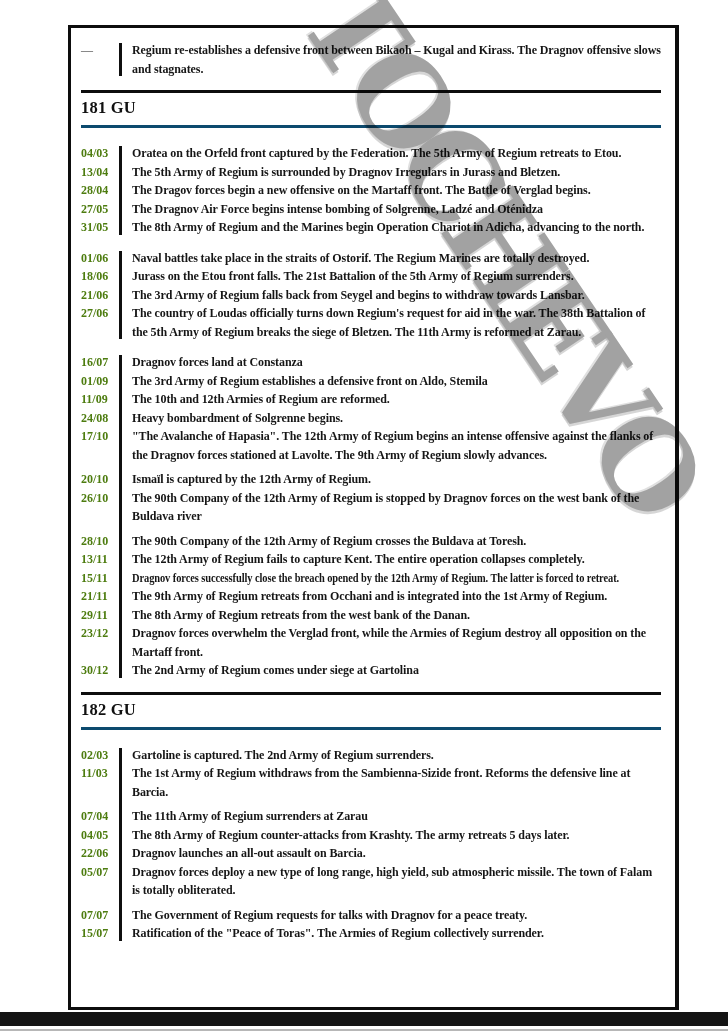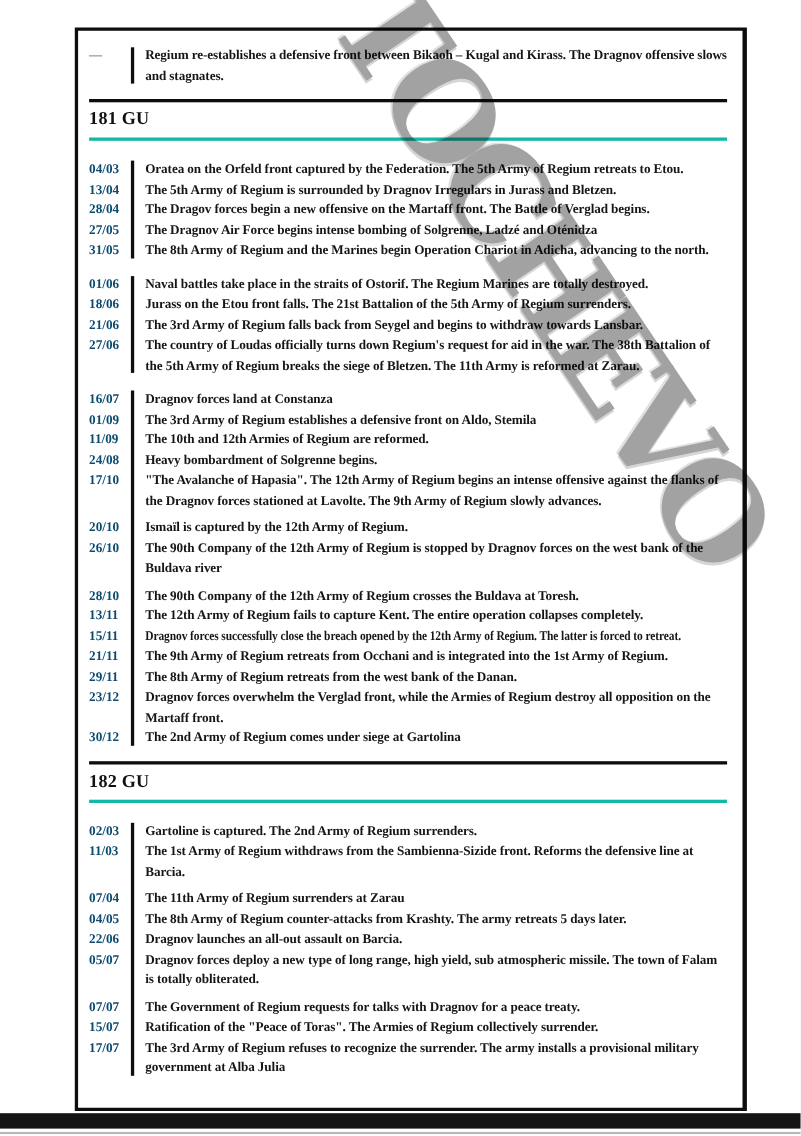--- a/index.html
+++ b/index.html
@@ -7,36 +7,36 @@
     position:relative;width:728px;height:1033px;background:#ffffff;
     overflow:hidden;font-family:"Liberation Serif",serif;color:#151515;
   }
   .frame{
     position:absolute;left:68px;top:25px;width:611px;height:985px;
     box-sizing:border-box;border:3px solid #0d0d0d;border-right-width:4px;
     padding:13px 14px 0 10px;
   }
   .intro-block{position:relative;margin-bottom:8px;}
   .section-header{
-    border-top:3px solid #0d0d0d;border-bottom:3px solid #14b8a6;
+    border-top:3px solid #0d0d0d;border-bottom:3px solid #0c4a6e;
     padding:5px 0 7px;margin:12px 0 16px 0;
   }
   .section-header h2{
     margin:0;font-size:16.5px;font-weight:700;letter-spacing:.2px;color:#111;
   }
   .sh-first{margin-top:8px;}
   .cluster{position:relative;margin-bottom:12px;}
   .cluster-bar{
     position:absolute;left:38px;top:2px;bottom:2px;width:3px;background:#0f0f0f;
   }
   .entry{display:flex;align-items:flex-start;}
   .entry.gap{margin-top:6px;}
   .date{
     flex:0 0 38px;width:38px;font-size:12px;font-weight:700;
-    line-height:18.5px;color:#0c4a6e;white-space:nowrap;
+    line-height:18.5px;color:#4d7c0f;white-space:nowrap;
   }
   .date.dash{color:#4a4a4a;font-weight:400;}
   .text{
     margin-left:13px;font-size:12px;font-weight:700;line-height:18.5px;
     color:#161616;width:534px;letter-spacing:-0.1px;
   }
   .text .cond{
     display:inline-block;white-space:nowrap;transform:scaleX(0.87);
     transform-origin:0 50%;
   }
@@ -198,24 +198,20 @@
             <div class="text">Dragnov forces deploy a new type of long range, high yield, sub atmospheric missile. The town of Falam is totally obliterated.</div>
           </div>
           <div class="entry gap">
             <div class="date">07/07</div>
             <div class="text">The Government of Regium requests for talks with Dragnov for a peace treaty.</div>
           </div>
           <div class="entry">
             <div class="date">15/07</div>
             <div class="text">Ratification of the "Peace of Toras". The Armies of Regium collectively surrender.</div>
           </div>
-          <div class="entry">
-            <div class="date">17/07</div>
-            <div class="text">The 3rd Army of Regium refuses to recognize the surrender. The army installs a provisional military government at Alba Julia</div>
-          </div>
         </div>
       </div>
   </div>
   <div class="watermark">
     <span>TOCHEVO</span>
   </div>
   <div class="bottom-band"></div>
   <div class="edge-line"></div>
 </div>
 

